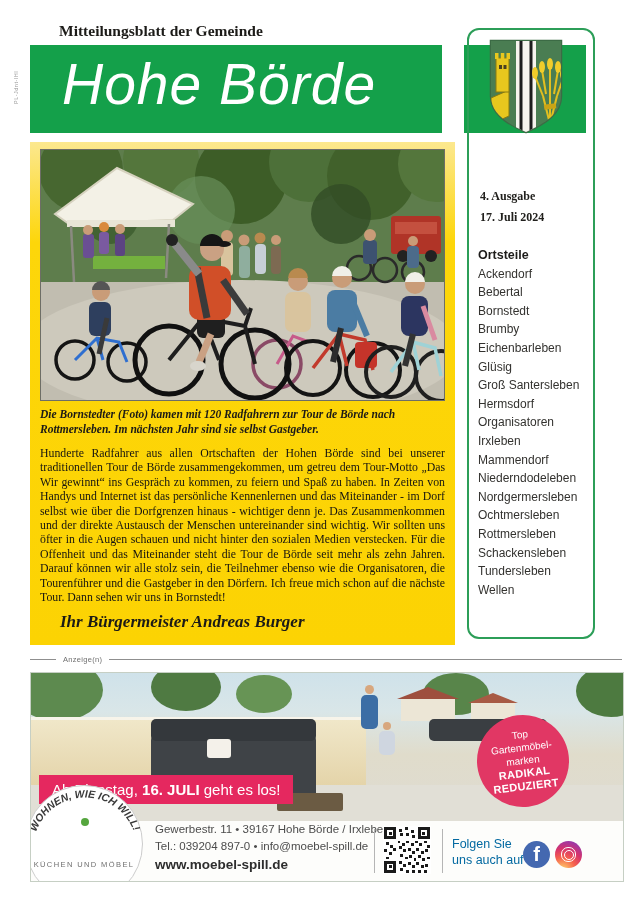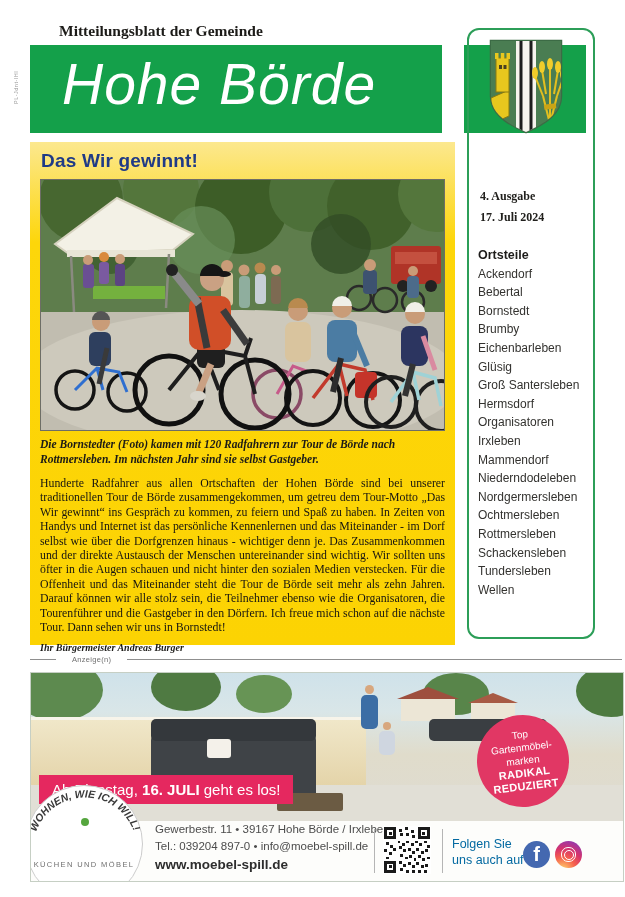--- a/index.html
+++ b/index.html
@@ -31,24 +31,24 @@
   
   .article{left:30px;top:142px;width:425px;height:503px;box-sizing:border-box;
            padding:7px 10px;background:linear-gradient(180deg,#fce88f 0%,#fdd60a 20%,#fcd303 100%);}
   .article h1{margin:1px 0 7px 1px;font-size:19px;font-weight:bold;color:#1f3a87;letter-spacing:.2px;}
   .photo{position:relative;width:403px;height:250px;border:1px solid #6e6e66;overflow:hidden;background:#5e7d4c;}
   .caption{margin-top:6px;font-family:"Liberation Serif",serif;font-style:italic;font-weight:bold;
            font-size:11.5px;line-height:15px;color:#1b1a17;}
   .bodytext{margin-top:9px;font-family:"Liberation Serif",serif;font-size:11.8px;line-height:14.4px;
             color:#161511;text-align:justify;}
   .signature{margin-top:8px;font-family:"Liberation Serif",serif;font-style:italic;font-weight:bold;
-             font-size:10px;color:#1b1a17;}
+             font-size:17px;color:#1b1a17;margin-left:20px;}
 
   
-  .anzeige{left:30px;top:655px;width:592px;display:flex;align-items:center;gap:16px;}
+  .anzeige{left:30px;top:655px;width:592px;display:flex;align-items:center;gap:7px;}
   .anzeige .rule{height:1px;background:#8f8f8f;}
   .anzeige .r1{width:26px;}
   .anzeige .r2{flex:1;}
   .anzeige .lbl{font-size:7.5px;color:#6f6f6f;letter-spacing:.3px;}
 
   
   .ad{left:30px;top:672px;width:592px;height:208px;border:1px solid #c6cfc4;background:#fff;overflow:hidden;}
   .ad-photo{position:absolute;left:0;top:0;right:0;height:148px;
             background:linear-gradient(180deg,#cfe2ea 0%,#d9e6e8 26%,#e0dccb 55%,#dedbd2 100%);}
   .tree{position:absolute;border-radius:50%;}
@@ -186,21 +186,20 @@
   <div>Niederndodeleben</div>
   <div>Nordgermersleben</div>
   <div>Ochtmersleben</div>
   <div>Rottmersleben</div>
   <div>Schackensleben</div>
   <div>Tundersleben</div>
   <div>Wellen</div>
 </div>
 
 <div class="abs article">
-  <h1>Das Wir gewinnt!</h1>
   <div class="photo">
     <svg width="403" height="250" viewBox="0 0 403 250">
       <rect width="403" height="250" fill="#5e7d4c"></rect>
       <g opacity="0.95">
         <circle cx="40" cy="20" r="42" fill="#46662f"></circle>
           <circle cx="120" cy="10" r="38" fill="#54763c"></circle>
         <circle cx="200" cy="28" r="46" fill="#3c5c26"></circle>
           <circle cx="268" cy="12" r="40" fill="#4d7038"></circle>
         <circle cx="330" cy="26" r="44" fill="#40602a"></circle>
           <circle cx="395" cy="14" r="38" fill="#54763c"></circle>

